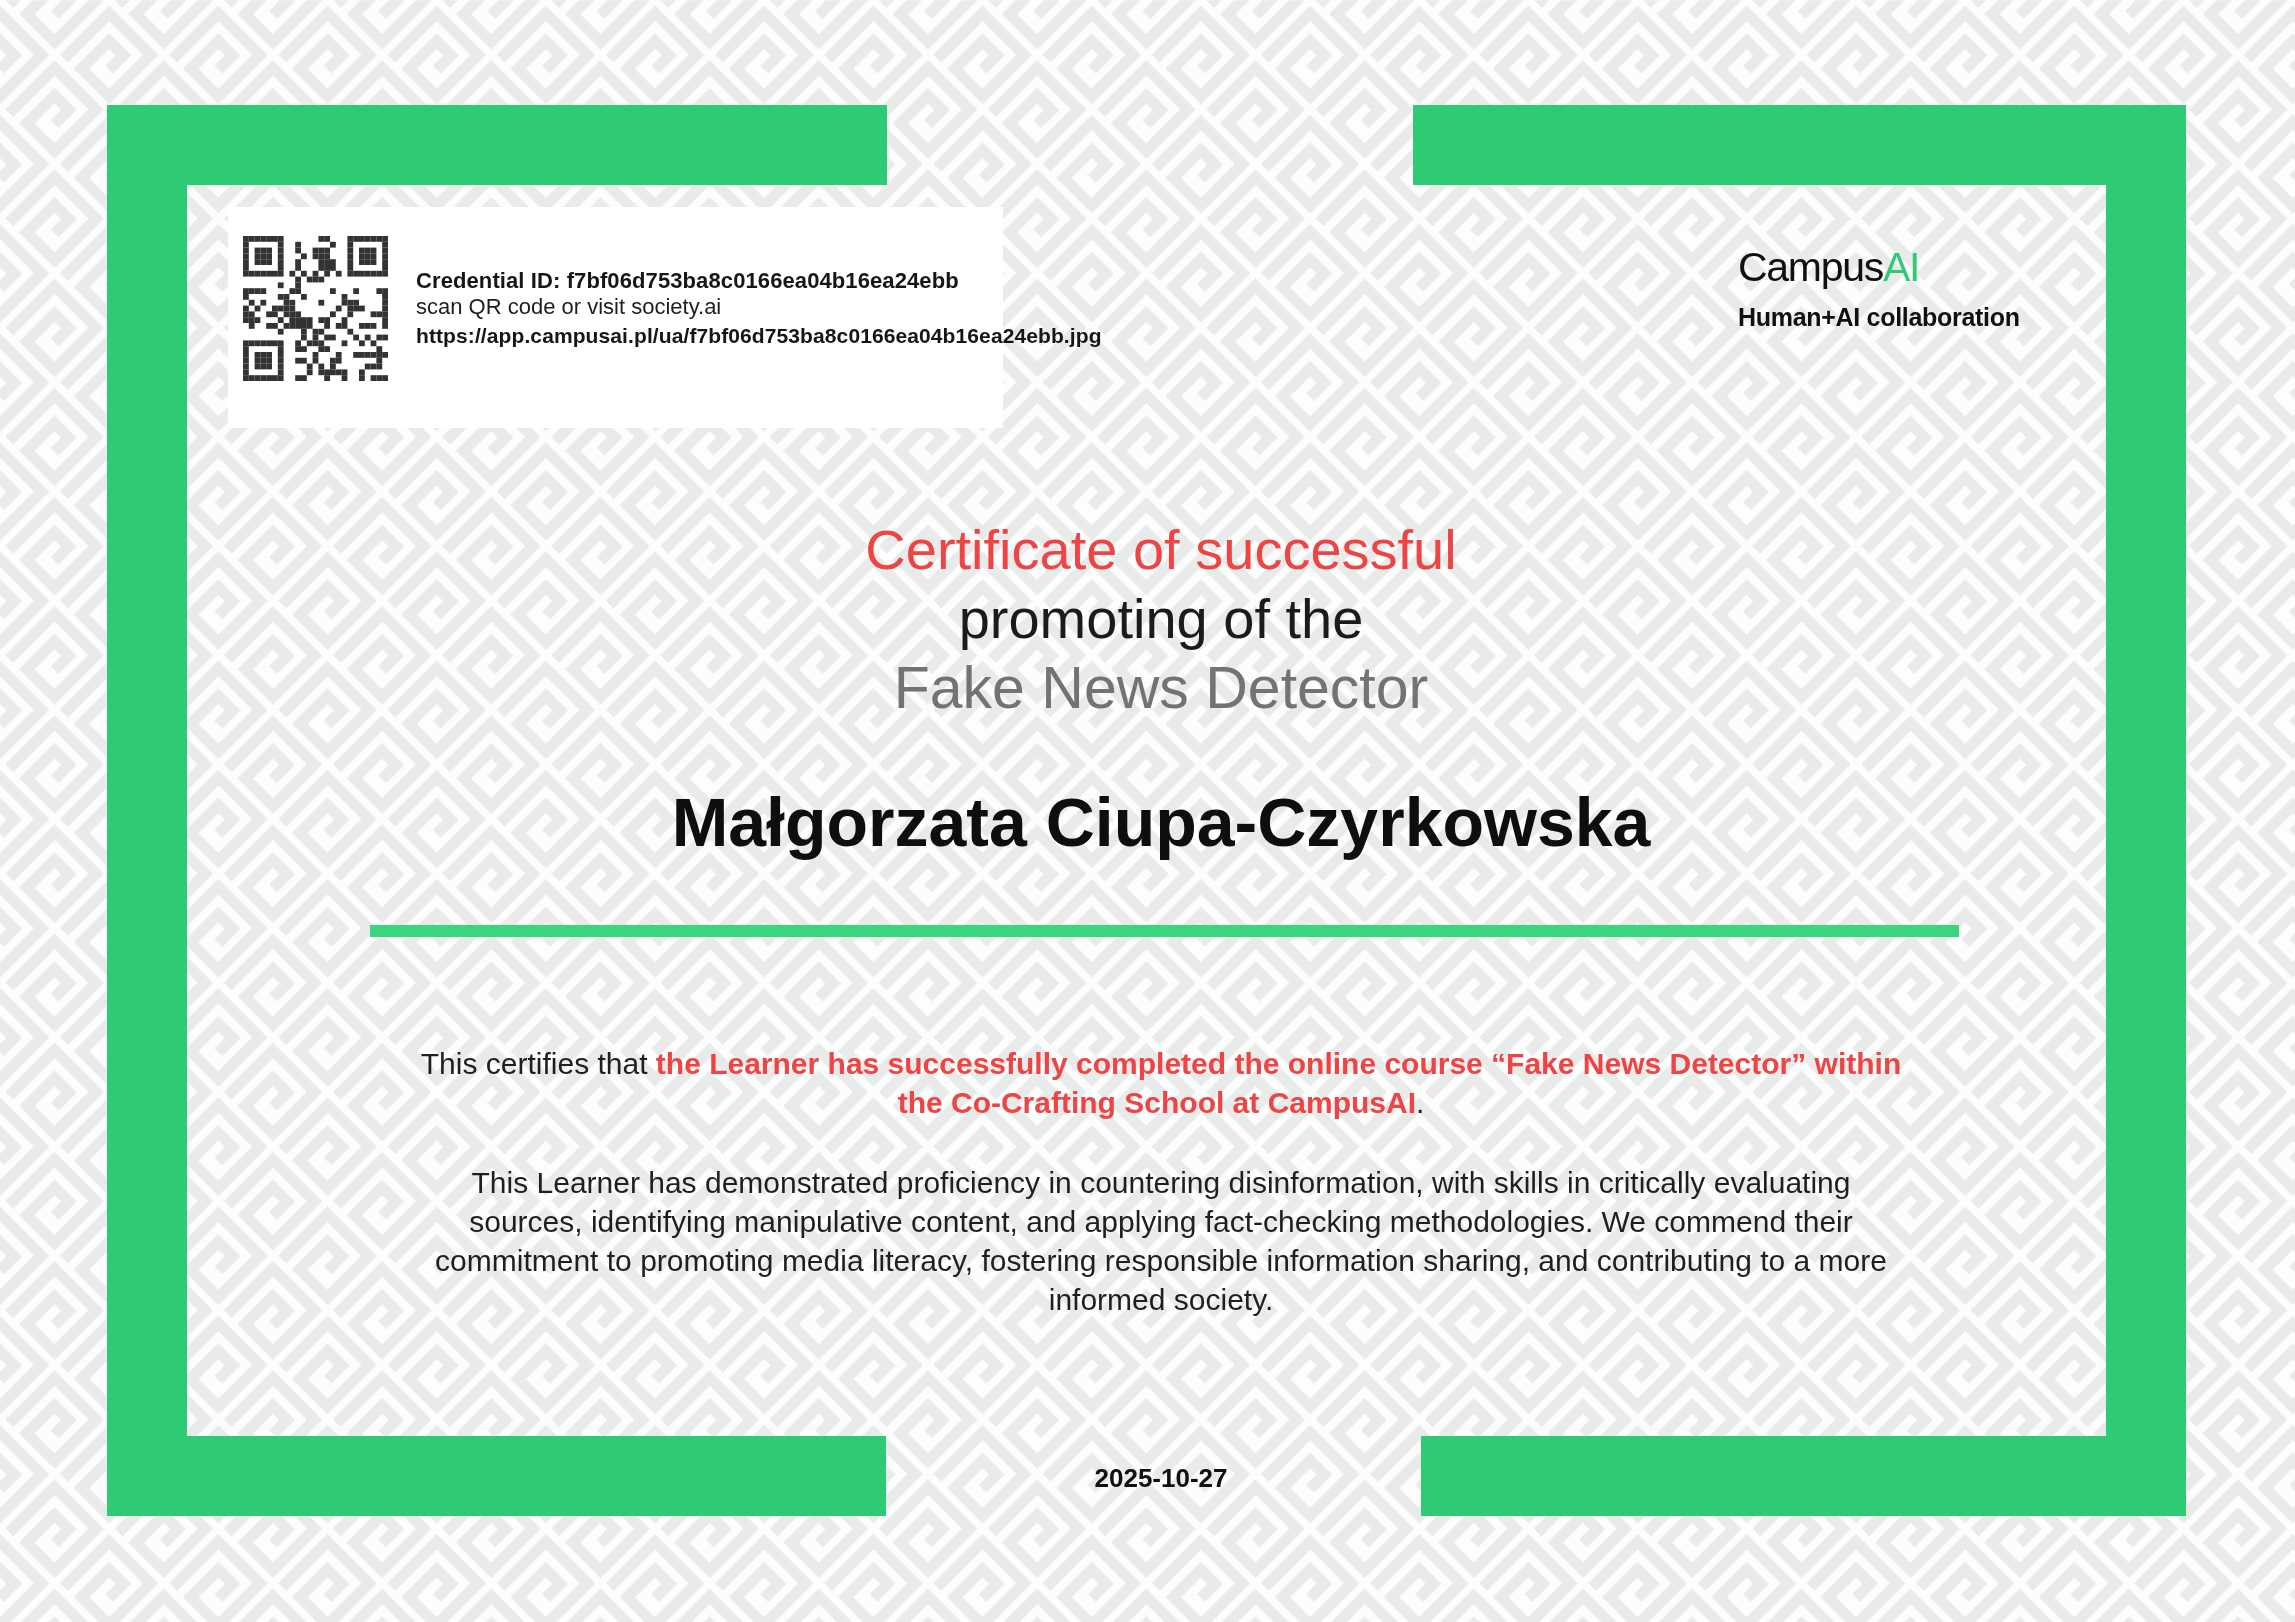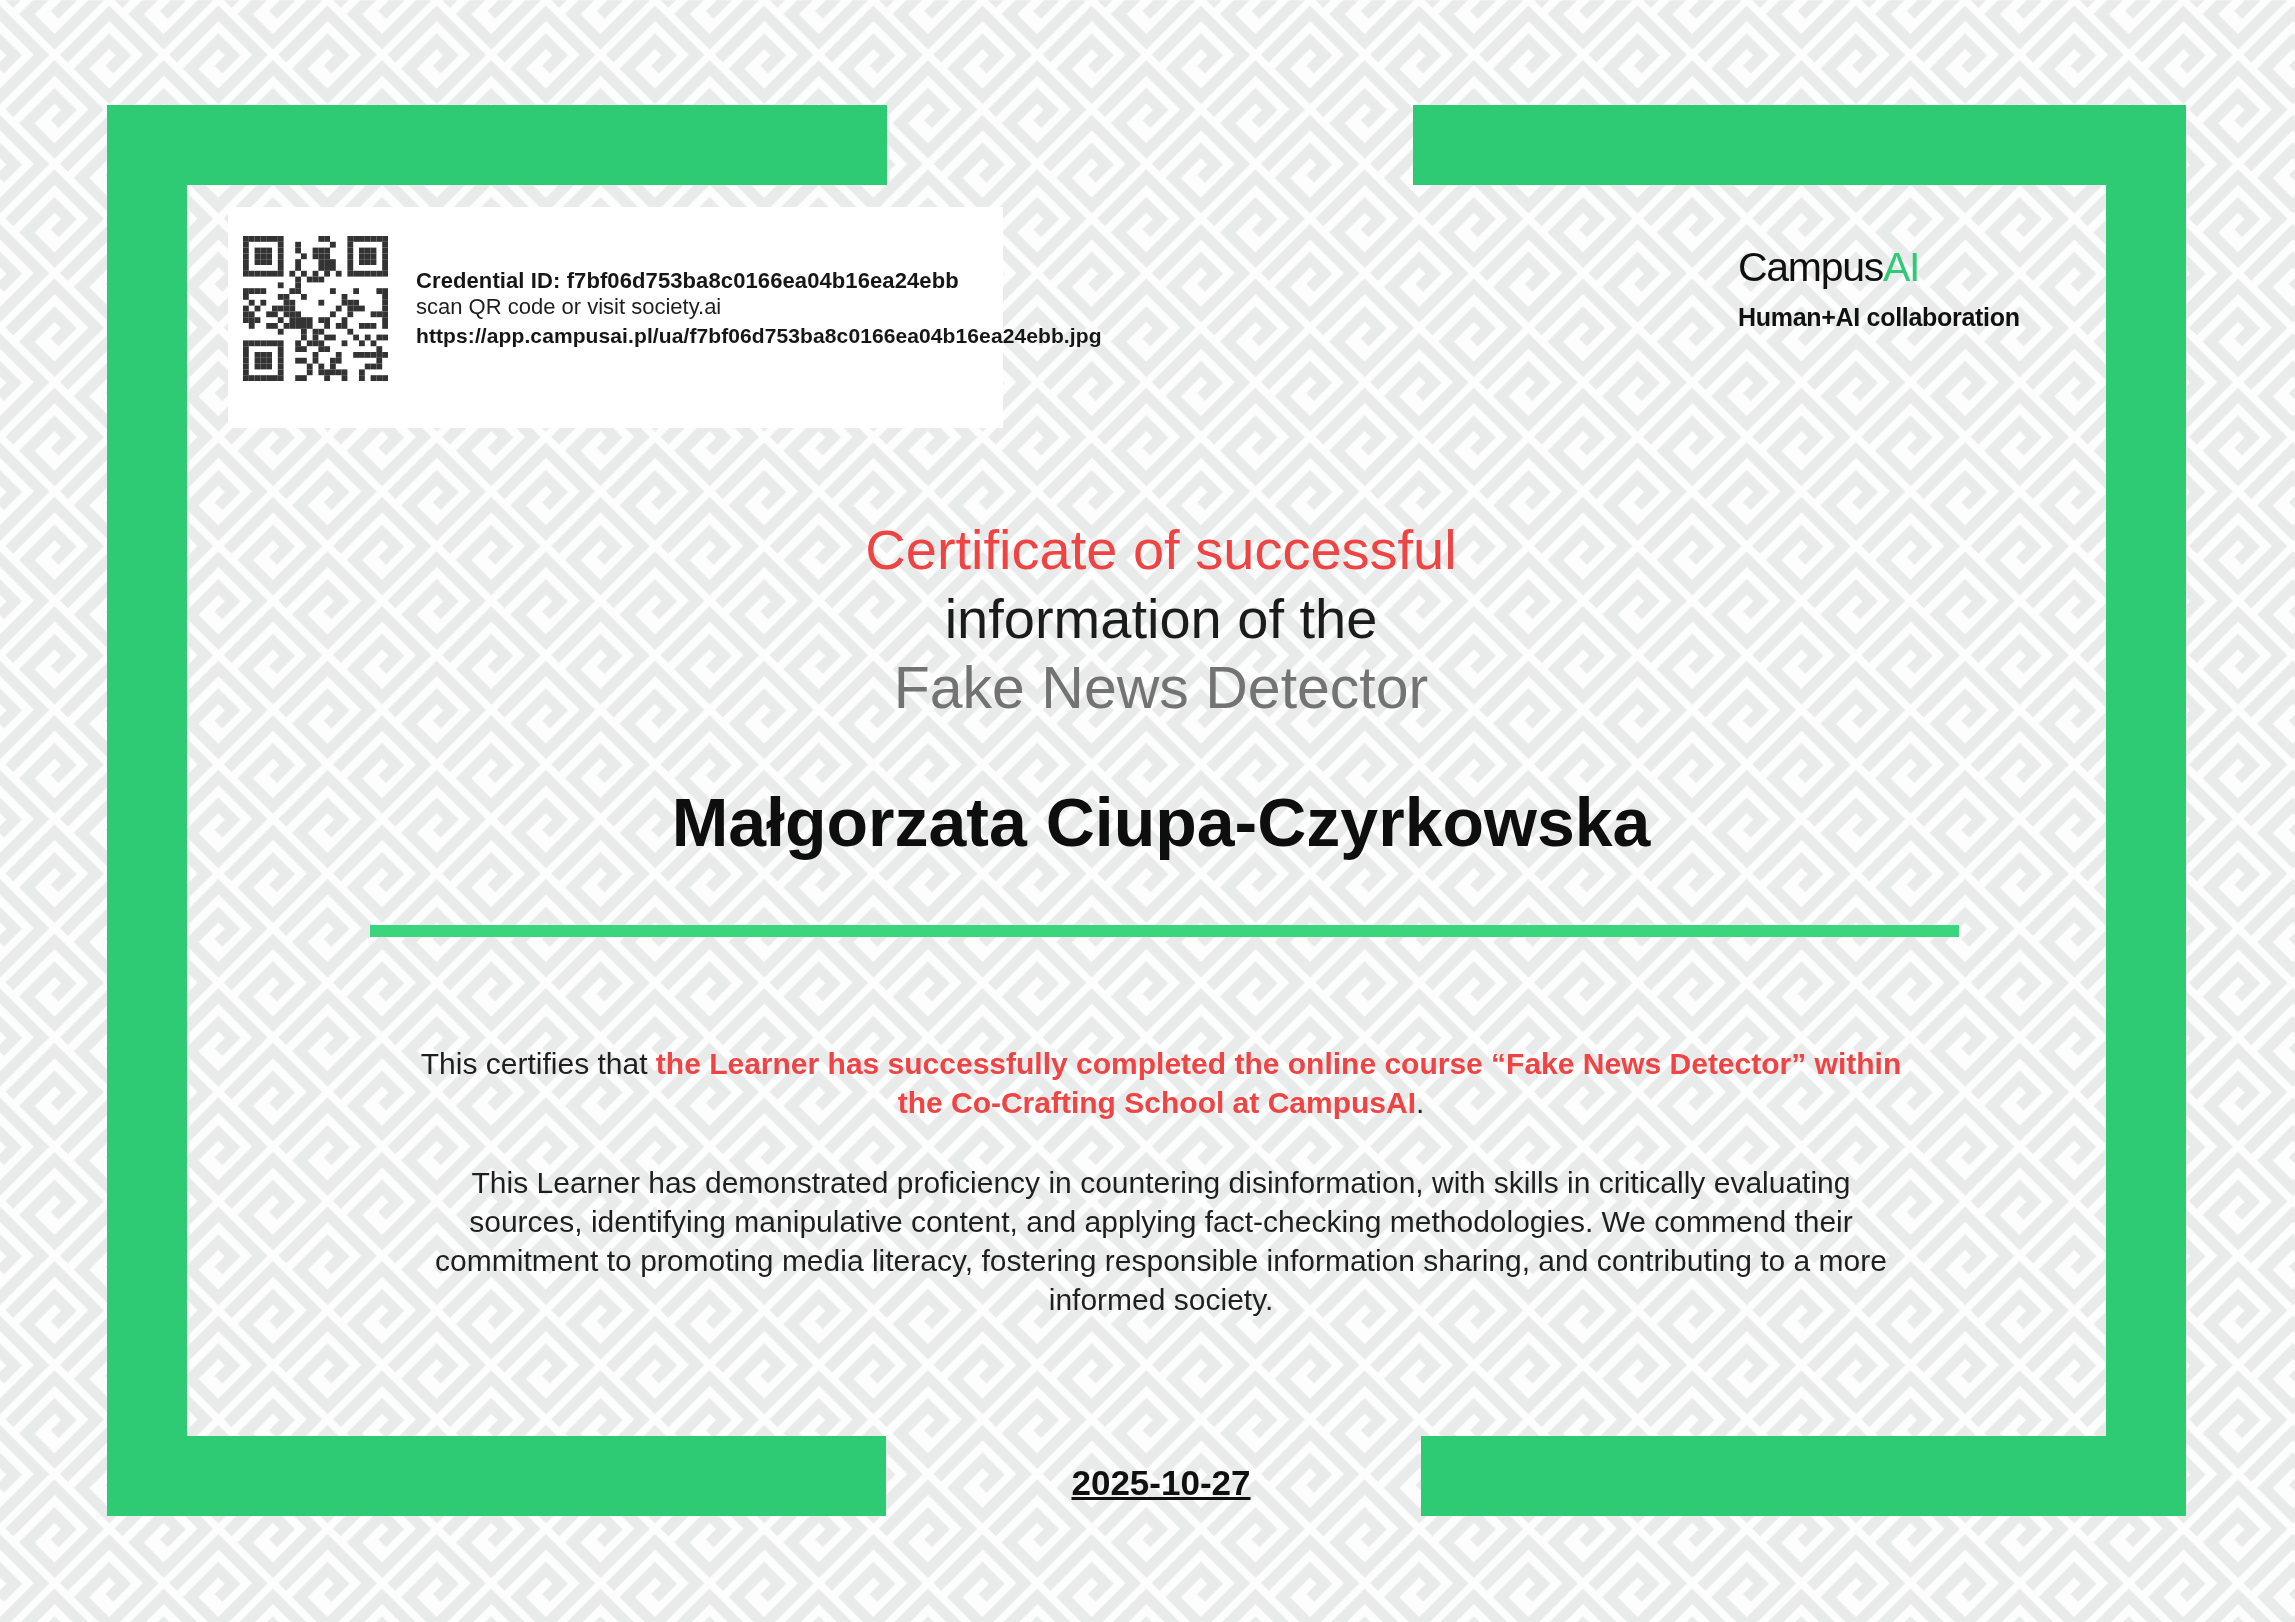--- a/index.html
+++ b/index.html
@@ -35,21 +35,21 @@
   .recipient{top:783px;font-size:68px;font-weight:700;color:#0e0e0e;}
 
   .divider{position:absolute;left:370px;top:925px;width:1589px;height:11.8px;background:#3bd57e;}
 
   .para{position:absolute;left:1161px;transform:translateX(-50%);text-align:center;
         font-size:30px;line-height:39px;color:#1f1f1f;}
   .para b{font-weight:700;color:#ef4444;}
   .para1{top:1014px;width:1505px;}
   .para2{top:1133px;width:1466px;}
 
-  .issue-date{top:1463px;font-size:35px;font-weight:700;color:#101010;text-decoration:underline;}
+  .issue-date{top:1463px;font-size:26px;font-weight:700;color:#101010;}
 </style>
 </head>
 <body>
 
 <div id="canvas">
 
   <svg class="bg" viewBox="0 0 3508 2480" aria-hidden="true">
     <defs>
       <pattern id="greek" width="118" height="118" patternUnits="userSpaceOnUse" patternTransform="rotate(45)">
         <g fill="none" stroke="#e9ebeb" stroke-width="17">
@@ -342,21 +342,21 @@
     <div class="l3">scan QR code or visit society.ai</div>
     <div class="l4">https://app.campusai.pl/ua/f7bf06d753ba8c0166ea04b16ea24ebb.jpg</div>
   </div>
 
   <div class="brand">
     <div class="brand-name"><span>Campus</span><span class="green">AI</span></div>
     <div class="brand-tag">Human+AI collaboration</div>
   </div>
 
   <div class="ctr title-l1">Certificate of successful</div>
-  <div class="ctr title-l2">information of the</div>
+  <div class="ctr title-l2">promoting of the</div>
   <div class="ctr title-l3">Fake News Detector</div>
   <div class="ctr recipient">Małgorzata Ciupa-Czyrkowska</div>
 
   <div class="divider"></div>
 
   <p class="para para1"><span>This certifies that </span><b>the Learner has successfully completed the online course “Fake News Detector” within the Co-Crafting School at CampusAI</b><span>.</span></p>
   <p class="para para2">This Learner has demonstrated proficiency in countering disinformation, with skills in critically evaluating sources, identifying manipulative content, and applying fact-checking methodologies. We commend their commitment to promoting media literacy, fostering responsible information sharing, and contributing to a more informed society.</p>
 
   <div class="ctr issue-date">2025-10-27</div>
 

